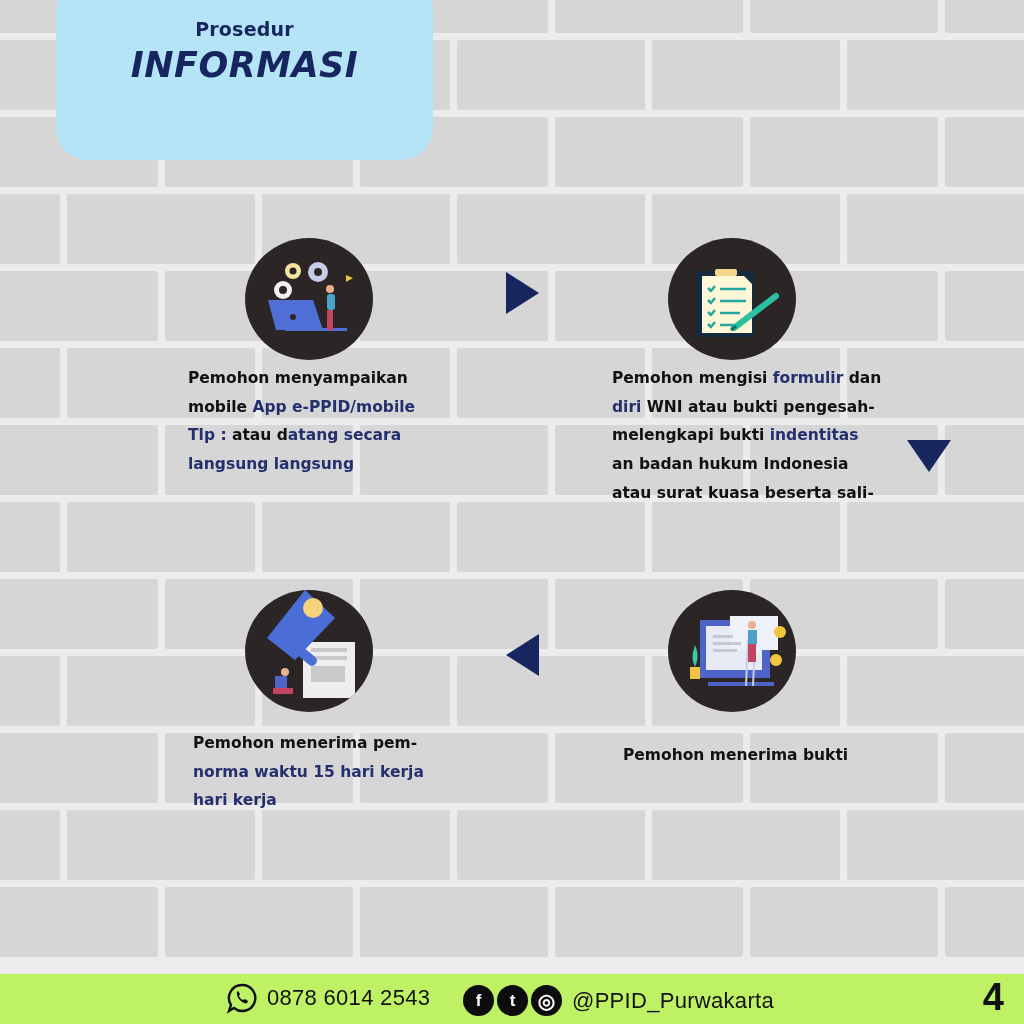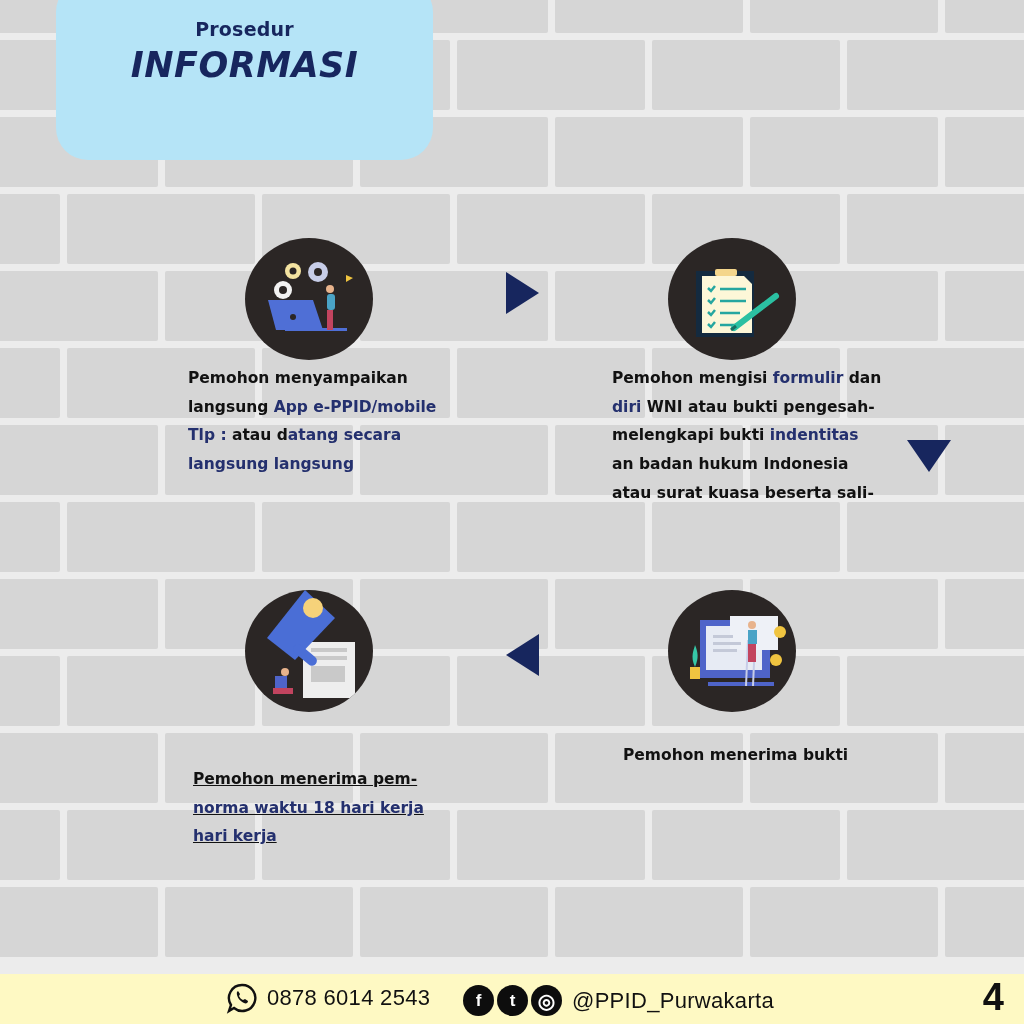--- a/index.html
+++ b/index.html
@@ -77,21 +77,21 @@
     }
     .arrow-left {
       left: 506px; top: 634px;
       border-top: 21px solid transparent; border-bottom: 21px solid transparent;
       border-right: 33px solid #17265e;
     }
 
     
     .footer {
       position: absolute; left: 0; top: 974px; width: 1024px; height: 50px;
-      background: #fef9c3;
+      background: #bef264;
     }
     .footer-item { position: absolute; display: flex; align-items: center; }
     .footer-text {
       font-family: "Liberation Sans", sans-serif;
       font-size: 22px; color: #111; letter-spacing: 0.3px;
     }
     .social-icon {
       width: 31px; height: 31px; border-radius: 50%;
       background: #0d0d0d; color: #fff;
       display: flex; align-items: center; justify-content: center;
@@ -299,37 +299,37 @@
     <rect x="28" y="98" width="20" height="6" fill="#c2445f"></rect>
   </svg>
 </div>
 
 <div class="arrow arrow-right"></div>
 <div class="arrow arrow-down"></div>
 <div class="arrow arrow-left"></div>
 
 <div class="step-text" style="left:188px; top:364px; width:260px;">
     <div><span>Pemohon menyampaikan</span></div>
-    <div><span>langsung </span><span class="hl">App e-PPID/mobile</span></div>
+    <div><span>mobile </span><span class="hl">App e-PPID/mobile</span></div>
     <div><span class="hl">Tlp : </span><span>atau d</span><span class="hl">atang secara</span></div>
     <div><span class="hl">langsung langsung</span></div>
   </div>
 <div class="step-text" style="left:612px; top:364px; width:300px;">
     <div><span>Pemohon mengisi </span><span class="hl">formulir</span><span> dan</span></div>
     <div><span class="hl">diri</span><span> WNI atau bukti pengesah-</span></div>
     <div><span>melengkapi bukti </span><span class="hl">indentitas</span></div>
     <div><span>an badan hukum Indonesia</span></div>
     <div><span>atau surat kuasa beserta sali-</span></div>
   </div>
 <div class="step-text" style="left:623px; top:729px; width:280px;margin-top:12px;">
     <div><span>Pemohon menerima bukti</span></div>
   </div>
-<div class="step-text" style="left:193px; top:765px; width:260px;text-decoration:underline;">
+<div class="step-text" style="left:193px; top:729px; width:260px;">
     <div><span>Pemohon menerima pem-</span></div>
-    <div><span class="hl">norma waktu 18 hari kerja</span></div>
+    <div><span class="hl">norma waktu 15 hari kerja</span></div>
     <div><span class="hl">hari kerja</span></div>
   </div>
 
 <div class="footer">
   <div class="footer-item" style="left:226px; top:8px;">
     <svg width="32" height="32" viewBox="0 0 32 32" style="margin-right:9px;">
       <path d="M16 3 A13 13 0 1 1 8 26 L3 29 L5 23 A13 13 0 0 1 16 3Z" fill="none" stroke="#111" stroke-width="2.4"></path>
       <path d="M11 10 C10 13, 13 19, 18 21 C20 22, 22 21, 22 19 L19 17 L17 18 C15 17, 14 16, 13 14 L14 12 L12 9Z" fill="#111"></path>
     </svg>
     <span class="footer-text">0878 6014 2543</span>

